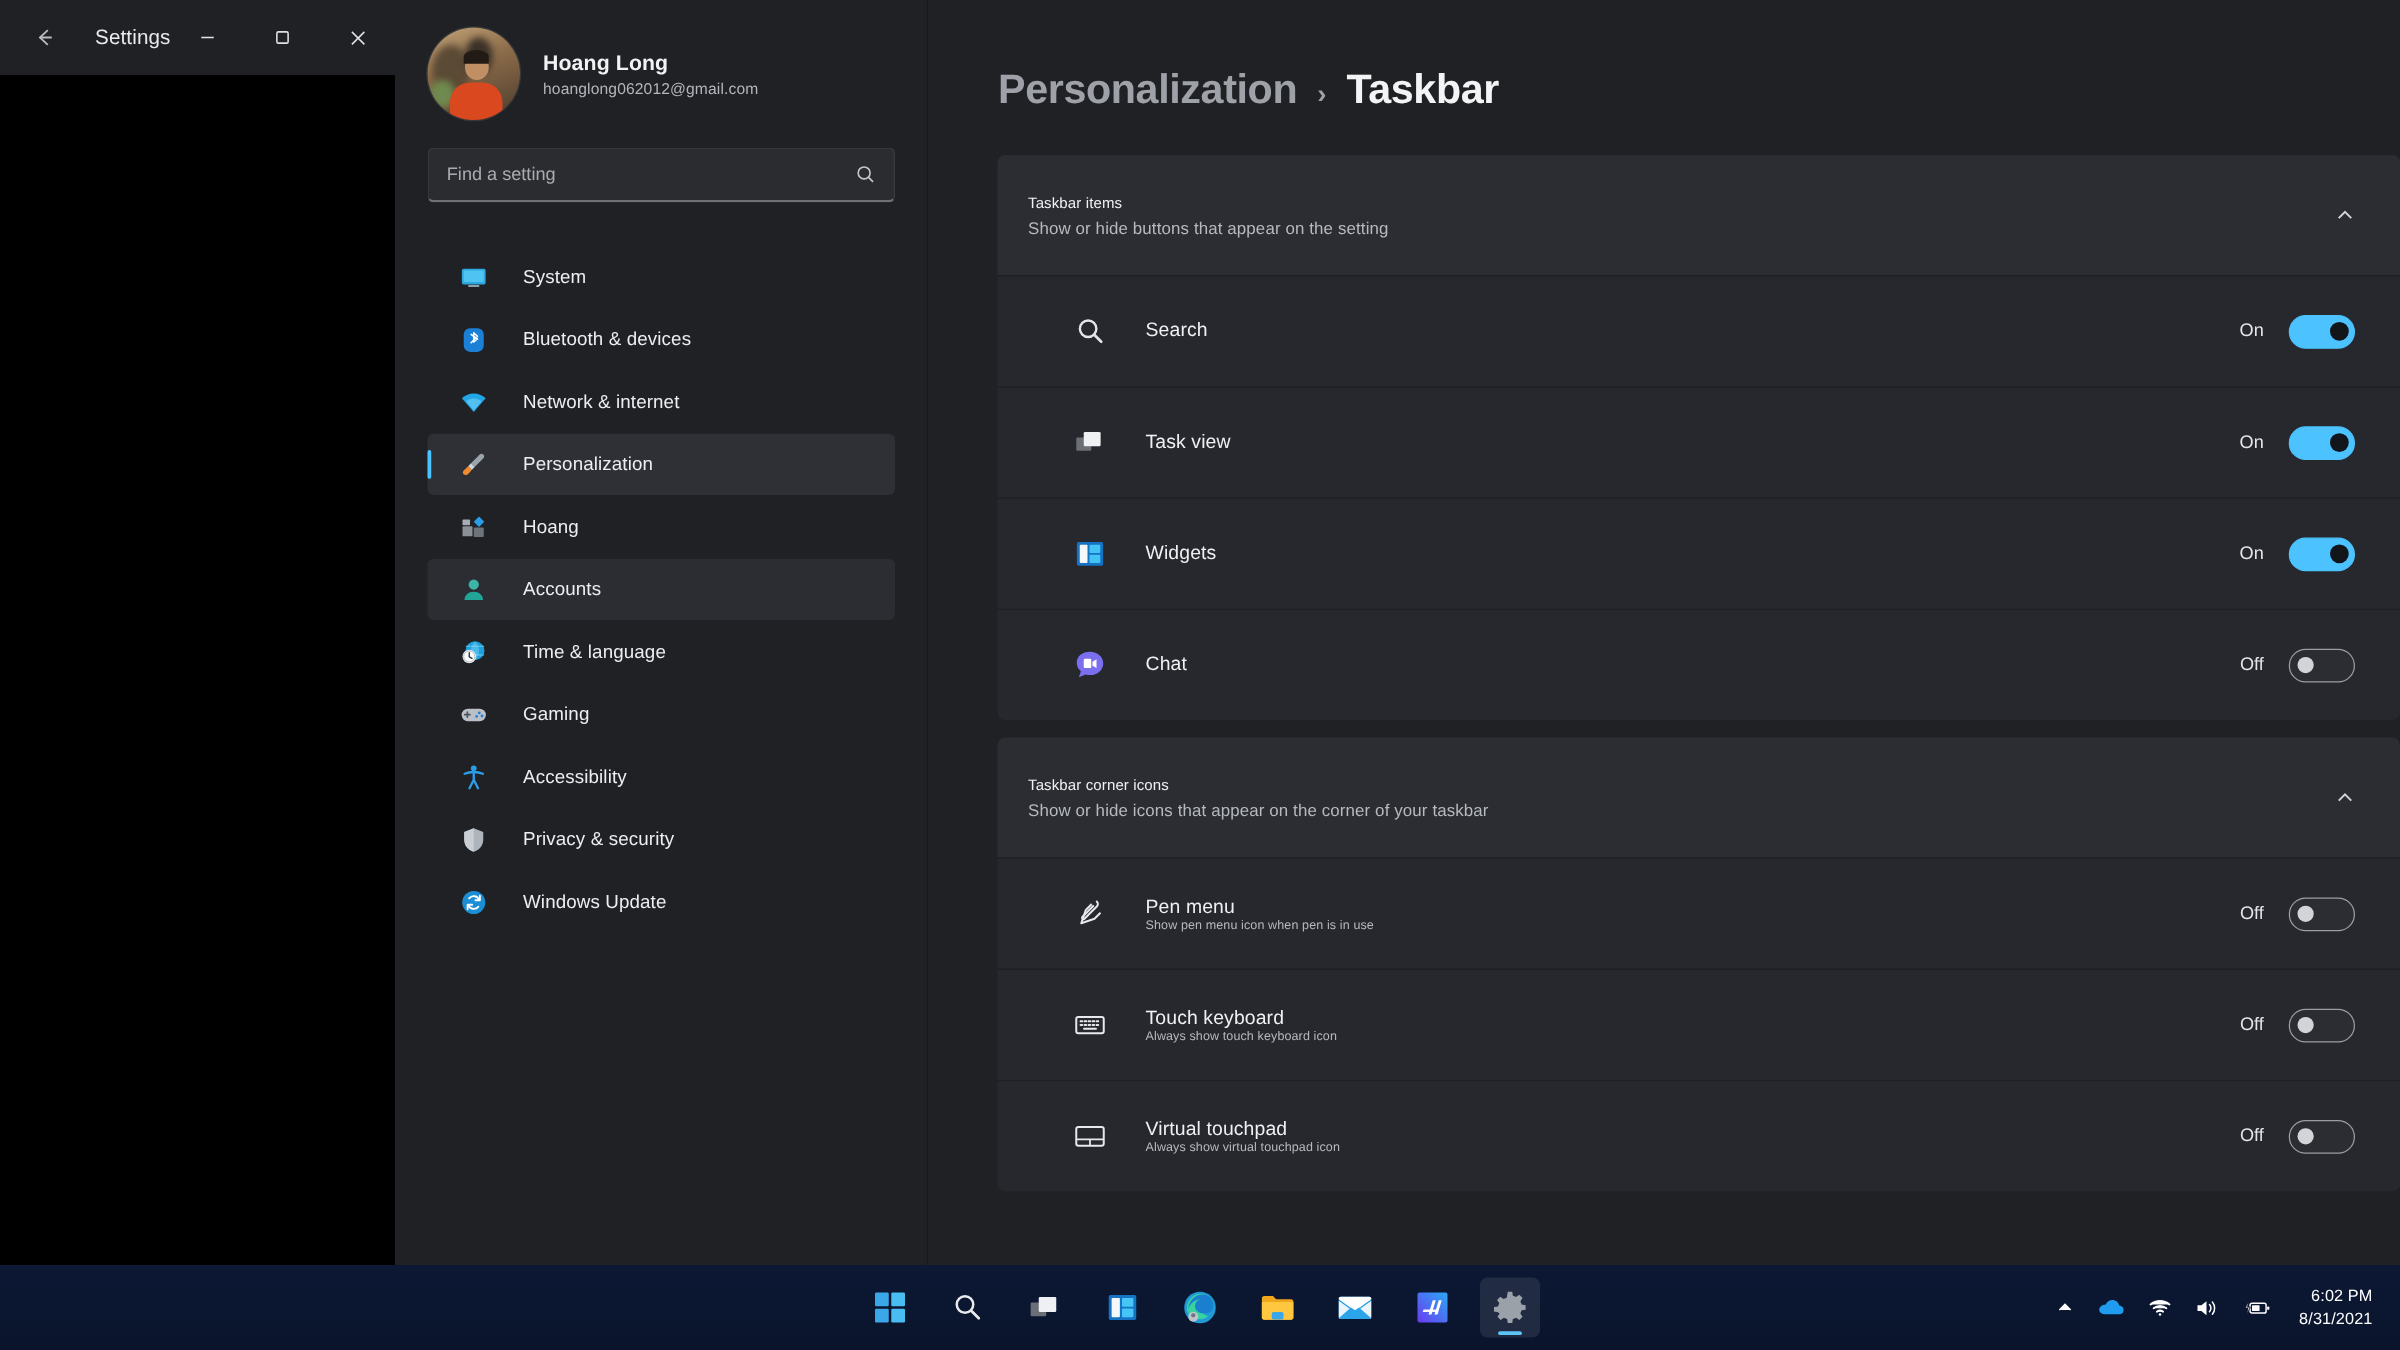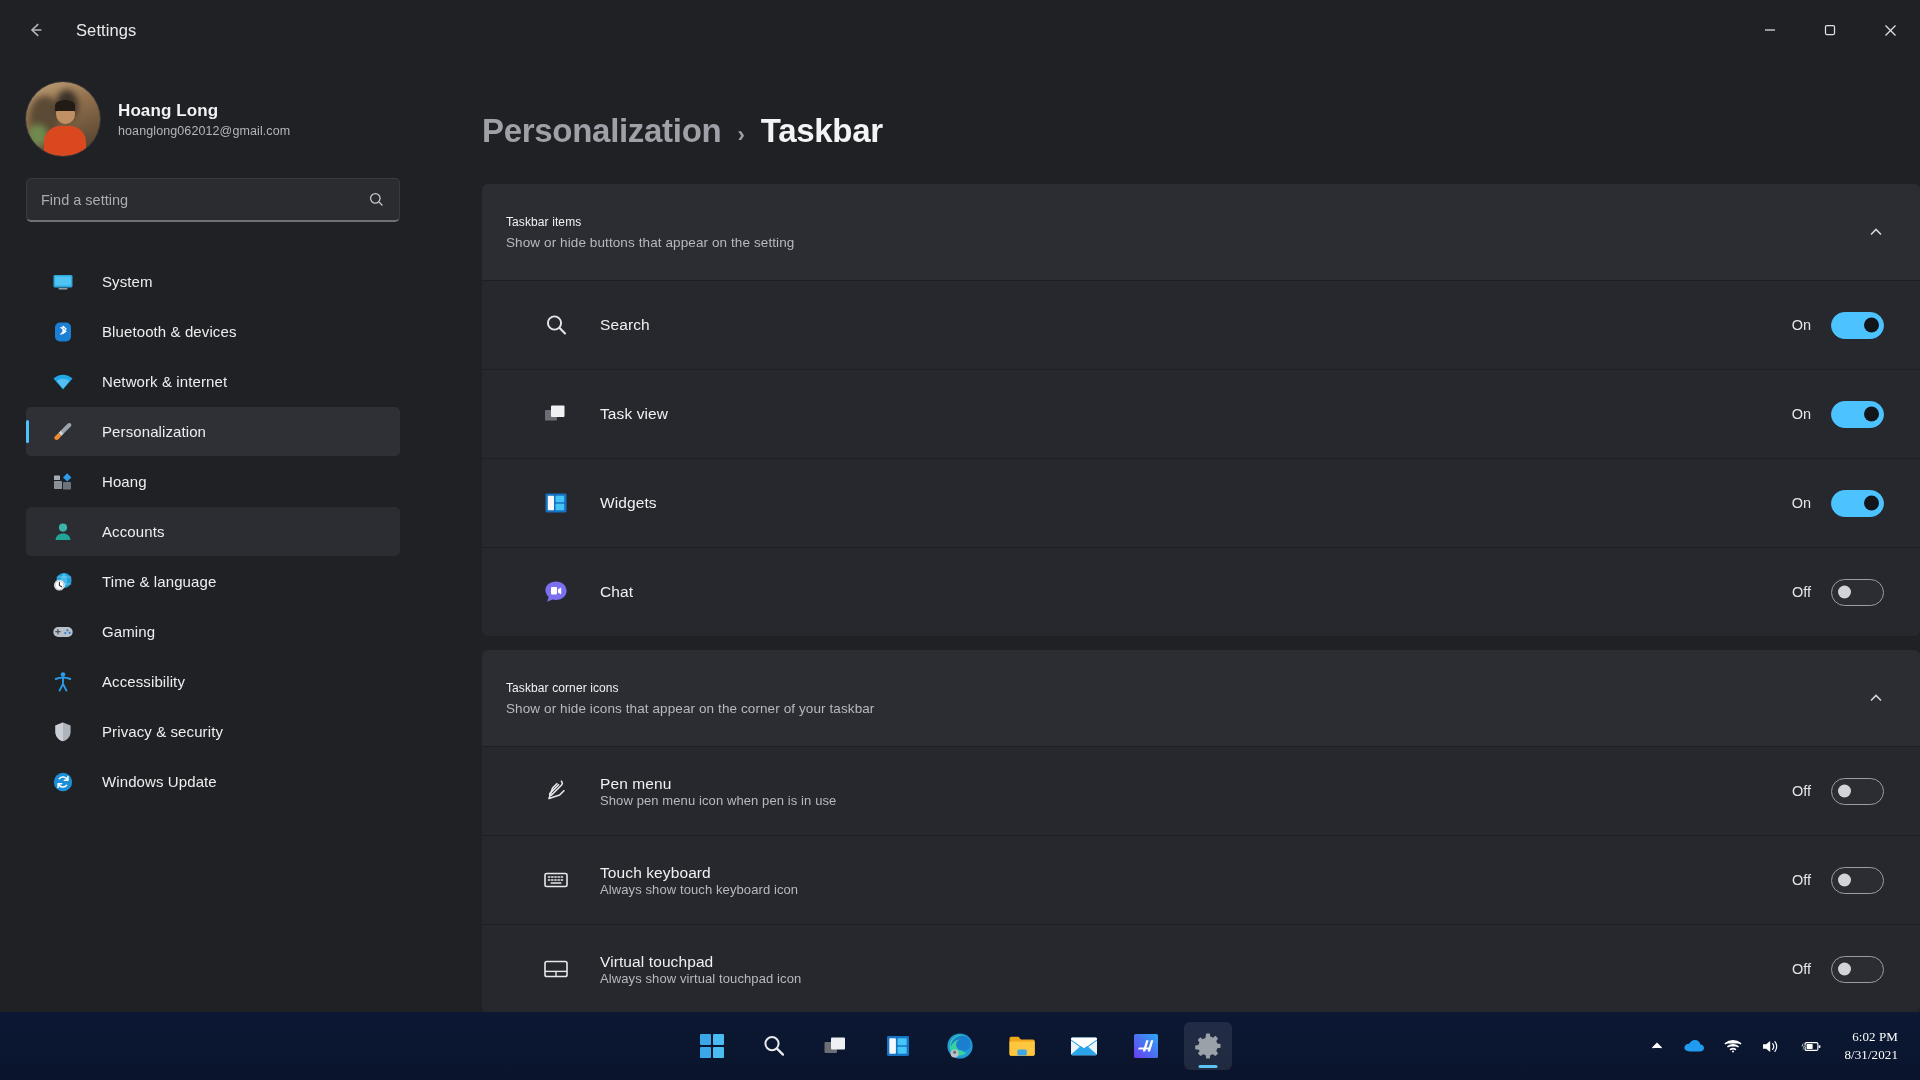--- a/index.html
+++ b/index.html
@@ -6,21 +6,21 @@
   html, body {
     width:1920px; height:1080px;
     background:#1c1c1e;
     font-family:"Liberation Sans", sans-serif;
     overflow:hidden;
     -webkit-font-smoothing:antialiased;
   }
   #app {
     position:relative; width:1920px; height:1080px;
     background:#000000;
-    display:flex; flex-direction:column;
+    display:flex; flex-direction:row;
   }
 
   
   .titlebar {
     height:60px; flex:0 0 60px;
     background:#202124;
     display:flex; align-items:center;
     position:relative; z-index:5;
   }
   .back-btn {
@@ -134,21 +134,21 @@
   .row {
     background:#26282e; margin-left:56px;
     display:flex; align-items:center;
     height:89px; padding:0 36px 0 60px;
     border-top:1px solid #1d1f24; cursor:pointer;
   }
   .row.last { border-radius:0 0 6px 6px; }
   .row-icon { width:28px; height:28px; flex:0 0 28px; position:relative; display:flex; align-items:center; justify-content:center; }
   .row-text { margin-left:30px; flex:1; }
   .row-label { font-size:15.5px; color:#eef0f2; letter-spacing:.1px; }
-  .row-desc { font-size:13px; color:#b6b9bf; margin-top:0; letter-spacing:.1px; }
+  .row-desc { font-size:10px; color:#b6b9bf; margin-top:0; letter-spacing:.1px; }
   .row-right { display:flex; align-items:center; gap:20px; }
   .toggle-state { font-size:14.5px; color:#e3e5e8; min-width:28px; text-align:right; }
 
   .toggle {
     width:53px; height:27px; border-radius:14px; position:relative;
     flex:0 0 53px; cursor:pointer; transition:background .12s;
   }
   .toggle.on { background:#4cc2ff; border:1px solid #4cc2ff; }
   .toggle.off { background:#2b2d33; border:1px solid #9a9da3; }
   .toggle .knob {
@@ -157,21 +157,21 @@
   }
   .toggle.on .knob { width:15px;height:15px; background:#12151a; left:32px; }
   .toggle.off .knob { width:13px;height:13px; background:#d2d4d8; left:6px; }
 
   .gap { height:14px; }
 
   
   .taskbar {
     position:absolute; left:0; bottom:0; width:1920px; height:68px;
     background:linear-gradient(180deg,#0c1834 0%,#0a142c 100%);
-    display:flex; align-items:center; z-index:10;font-family:Liberation Serif, serif;
+    display:flex; align-items:center; z-index:10;
   }
   .tb-center {
     position:absolute; left:50%; transform:translateX(-50%);
     display:flex; align-items:center; gap:14px;
   }
   .tb-icon {
     width:48px; height:48px; border-radius:6px; position:relative;
     display:flex; align-items:center; justify-content:center; cursor:pointer;
   }
   .tb-icon.active { background:rgba(255,255,255,.09); }

